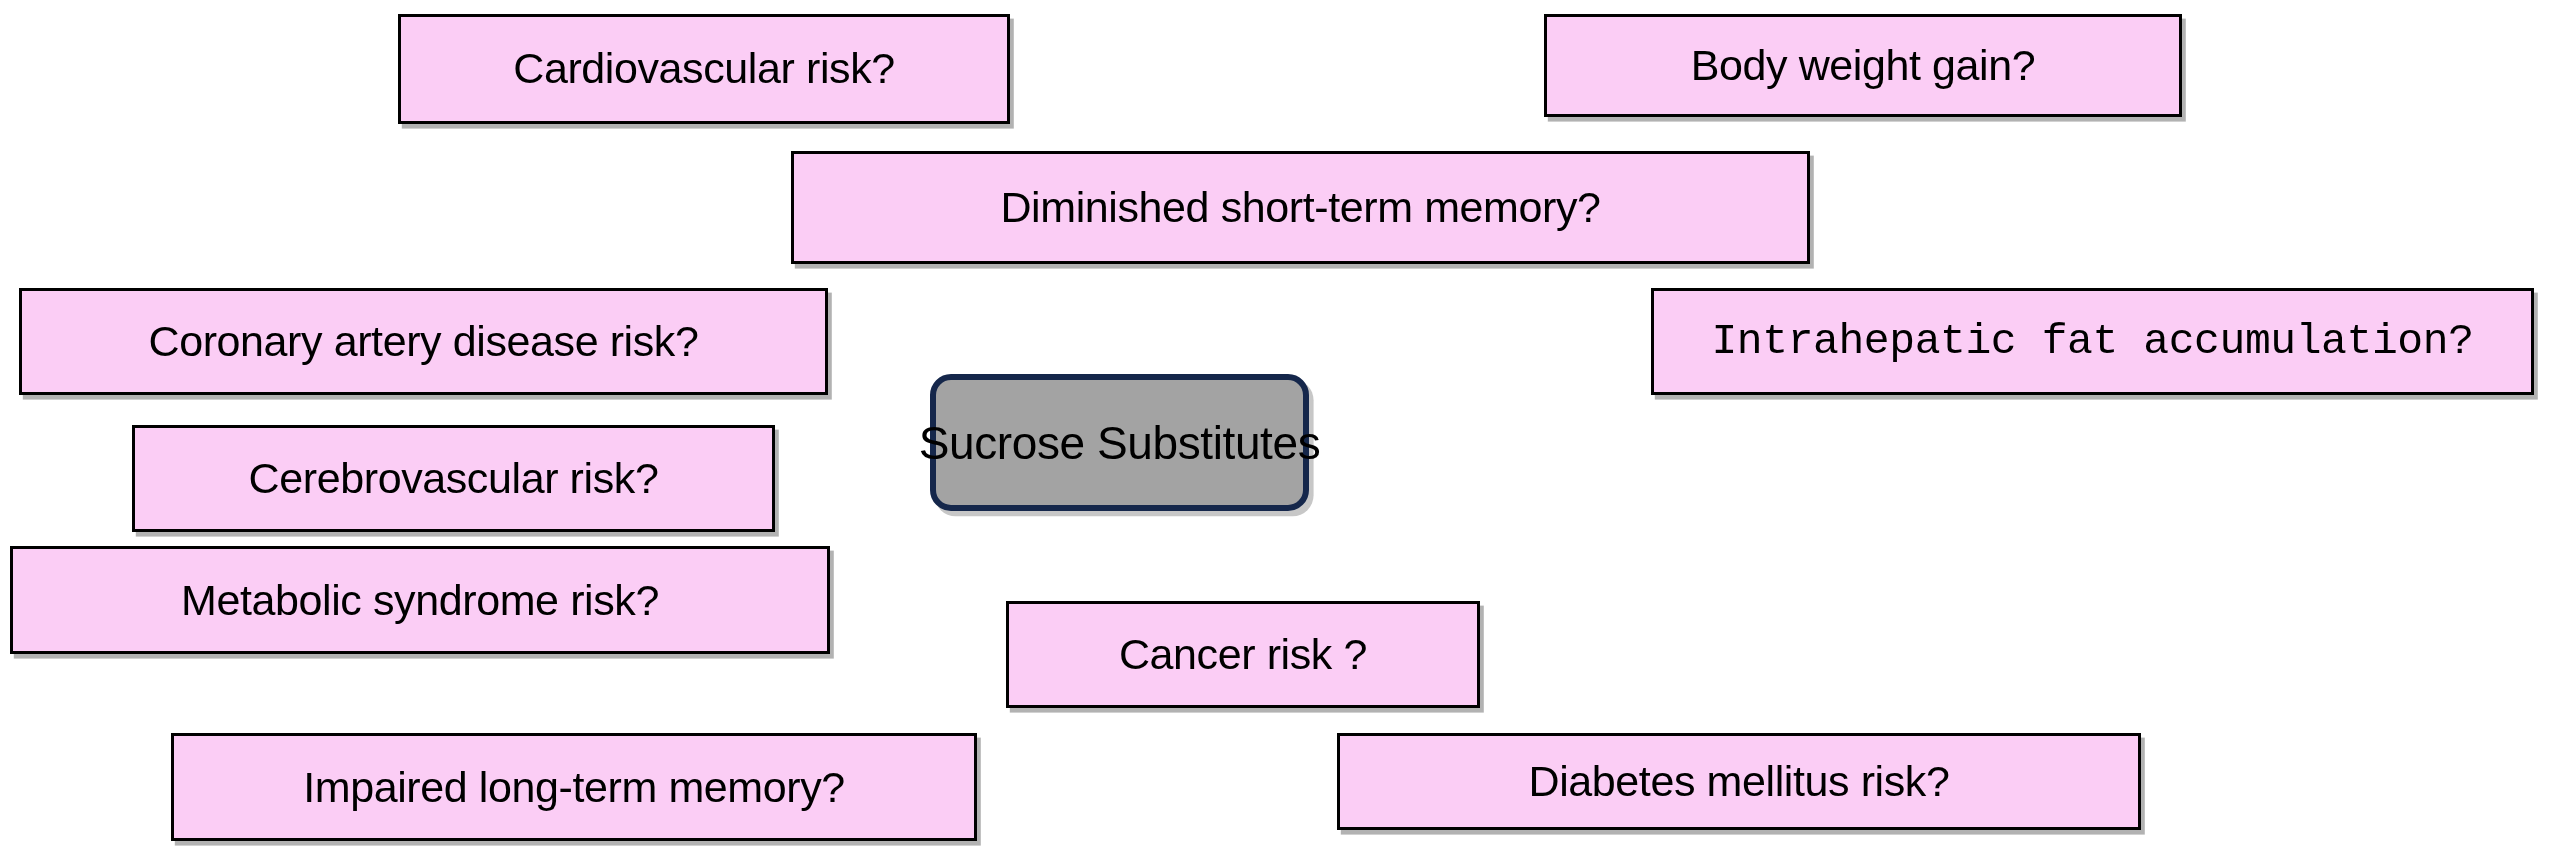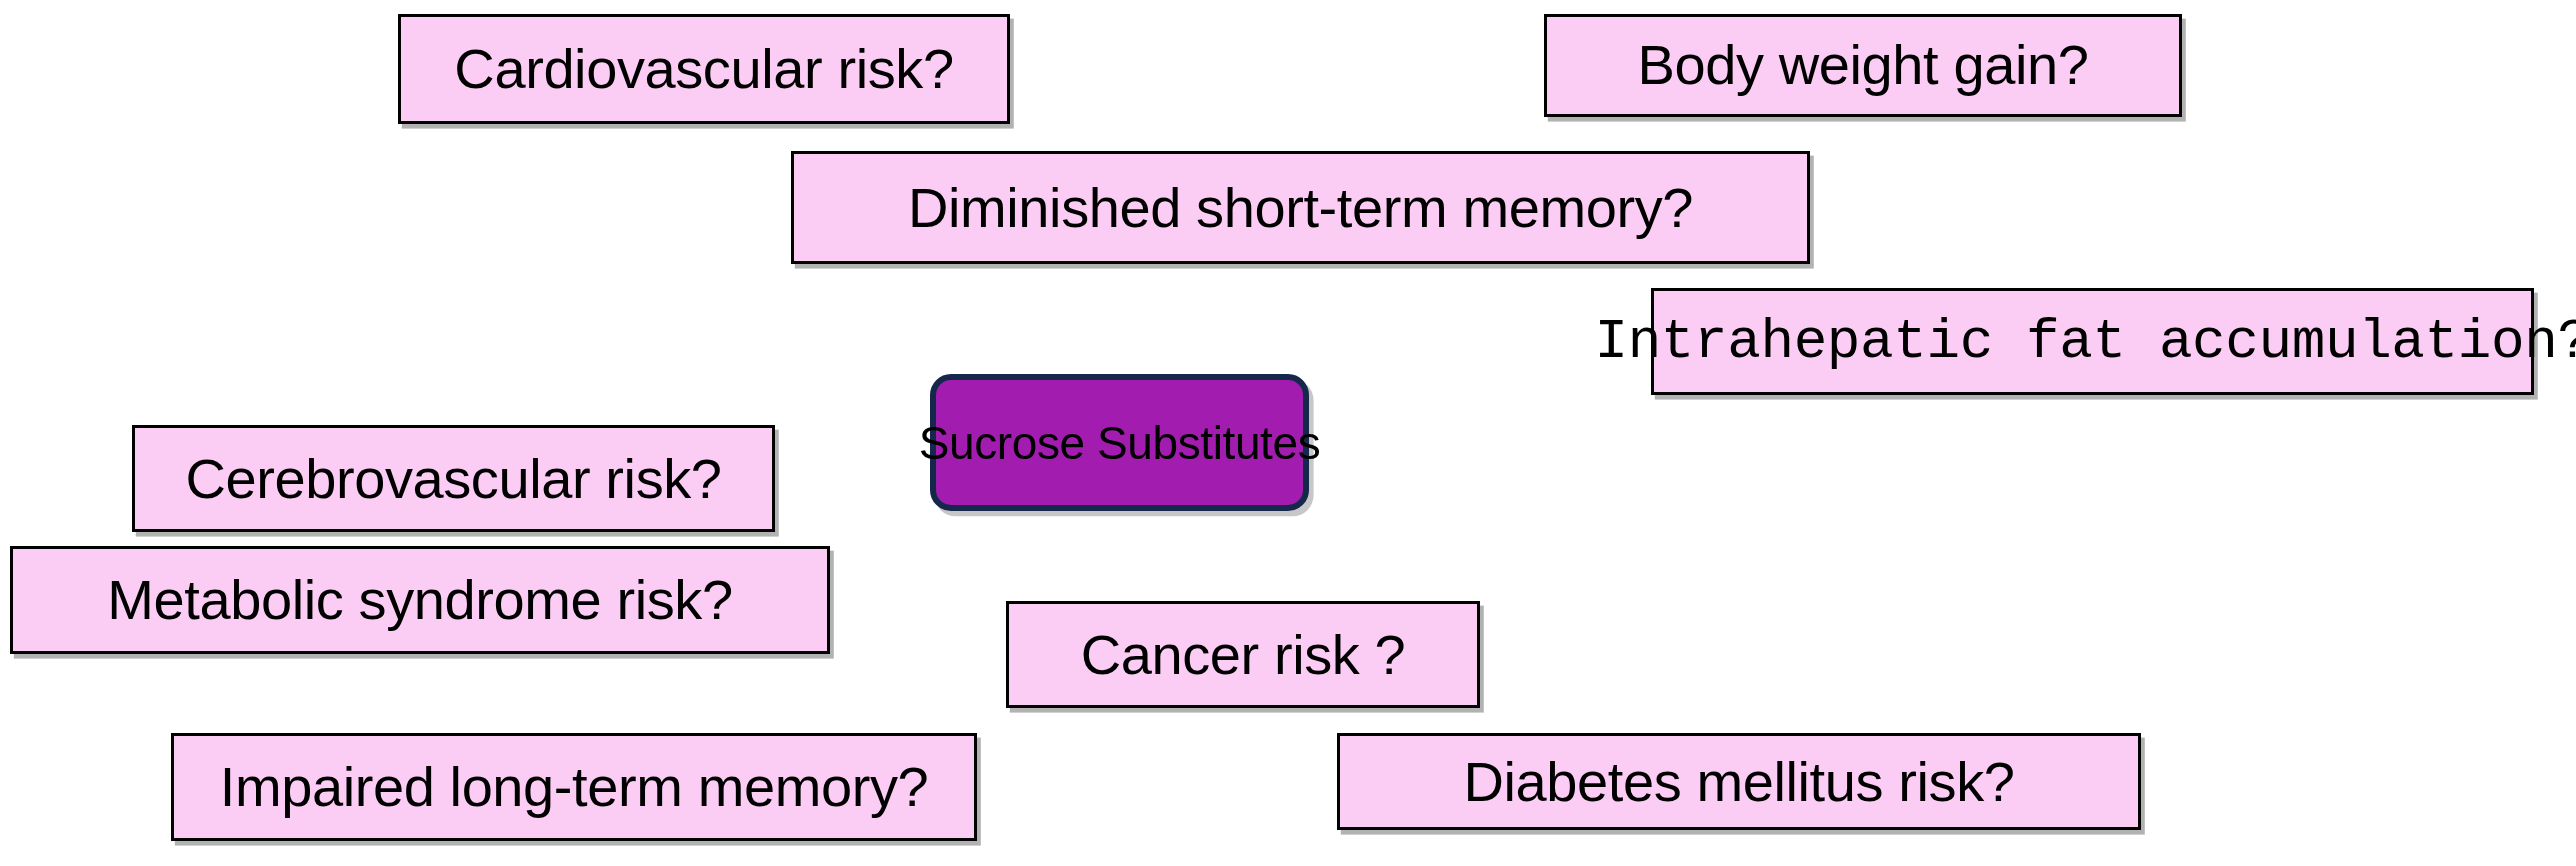--- a/index.html
+++ b/index.html
@@ -25,33 +25,33 @@
     box-sizing: border-box;
     background: #FBCDF5;
     border: 3.8px solid #000000;
     box-shadow: 3.8px 4.6px 0 rgba(0,0,0,0.30);
     display: flex;
     align-items: center;
     justify-content: center;
     text-align: center;
     color: #000000;
     font-family: "Liberation Sans", sans-serif;
-    font-size: 56px;
+    font-size: 43px;
     font-weight: 400;
     line-height: 1;
     white-space: pre;
     letter-spacing: -0.4px;
     padding: 0 12px;
   }
 
   
   .hub {
     position: absolute;
     box-sizing: border-box;
-    background: #a21caf;
+    background: #a3a3a3;
     border: 6.8px solid #15274B;
     border-radius: 21px;
     box-shadow: 4.6px 5.3px 0 rgba(0,0,0,0.22);
     display: flex;
     align-items: center;
     justify-content: center;
     text-align: center;
     color: #000000;
     font-family: "Liberation Sans", sans-serif;
     font-size: 46px;
@@ -63,20 +63,21 @@
   }
 </style>
 </head>
 <body>
 
 <div id="canvas">
 
   <div class="node" style="left: 398px; top: 13.7px; width: 612px; height: 110px;"><span>Cardiovascular risk?</span></div>
     <div class="node" style="left: 1544px; top: 13.7px; width: 638px; height: 103px;"><span>Body weight gain?</span></div>
     <div class="node" style="left: 791px; top: 151px; width: 1019px; height: 113px;"><span>Diminished short-term memory?</span></div>
+    <div class="node" style="left: 19px; top: 288px; width: 809px; height: 107px;"><span>Coronary artery disease risk?</span></div>
     <div class="node" style="left: 1651px; top: 288px; width: 883px; height: 107px; font-family: Liberation Mono, monospace;"><span>Intrahepatic fat accumulation?</span></div>
     <div class="node" style="left: 132px; top: 425px; width: 643px; height: 107px;"><span>Cerebrovascular risk?</span></div>
     <div class="node" style="left: 10px; top: 546px; width: 820px; height: 108px;"><span>Metabolic syndrome risk?</span></div>
     <div class="node" style="left: 1006px; top: 601px; width: 474px; height: 107px;"><span>Cancer risk ?</span></div>
     <div class="node" style="left: 171px; top: 733px; width: 806px; height: 108px;"><span>Impaired long-term memory?</span></div>
     <div class="node" style="left: 1337px; top: 733px; width: 804px; height: 97px;"><span>Diabetes mellitus risk?</span></div>
     <div class="hub" id="hub" style="left: 930px; top: 374px; width: 379px; height: 137px;">
     <span>Sucrose Substitutes</span>
   </div>
 </div>

